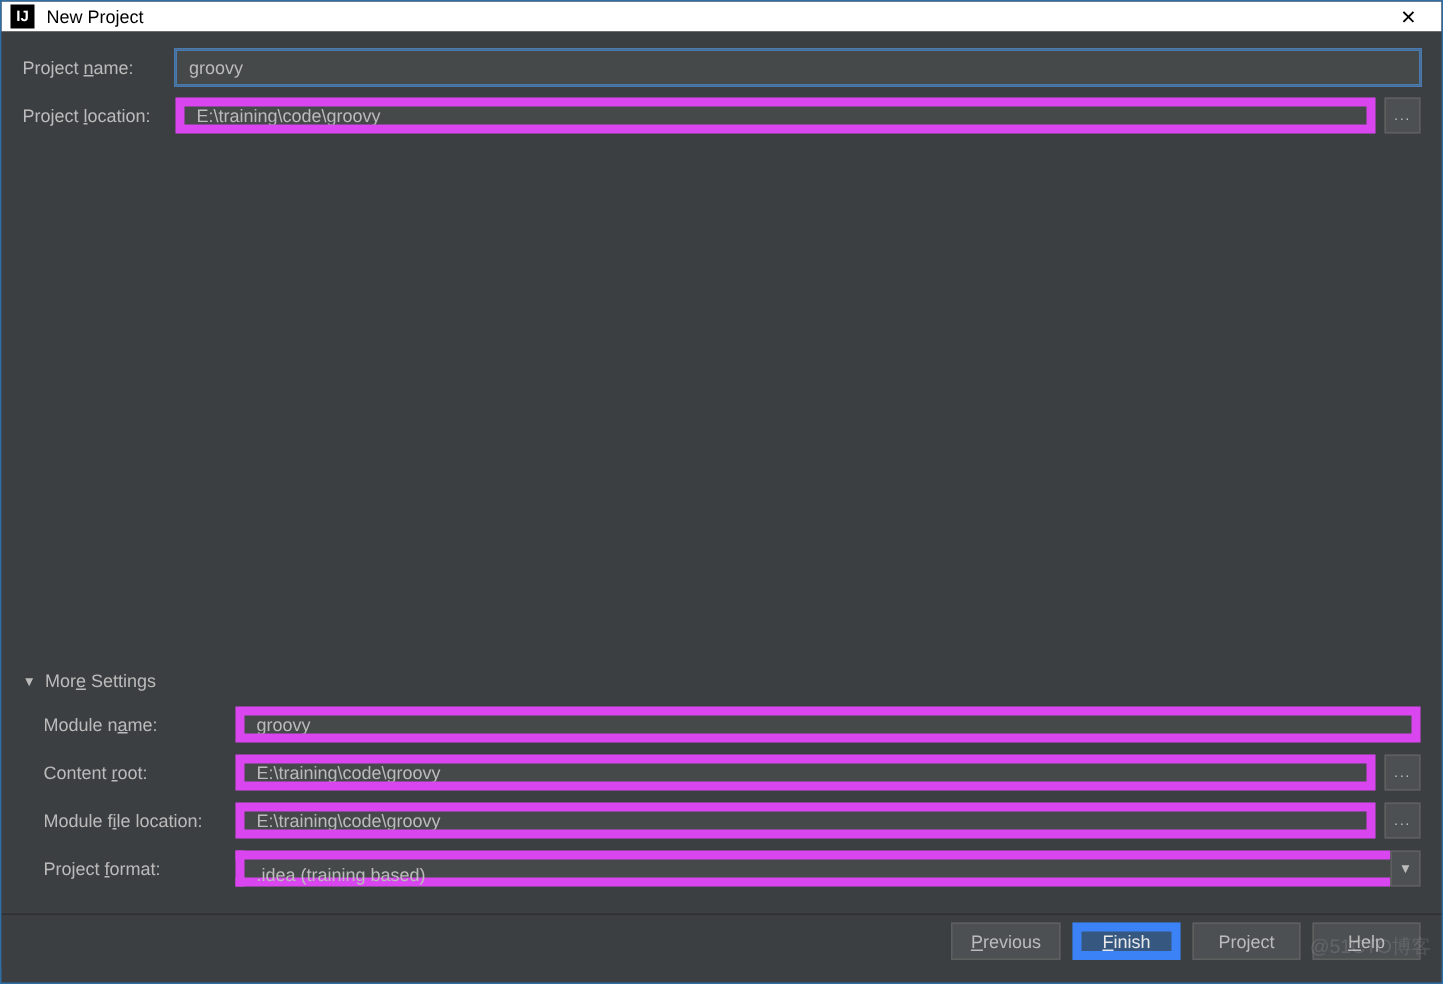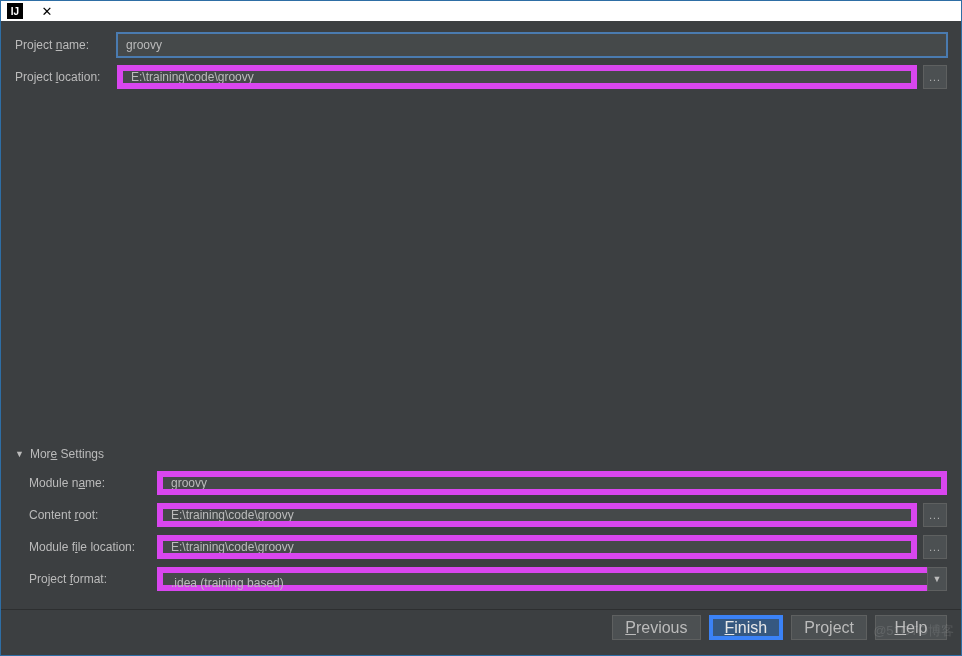--- a/index.html
+++ b/index.html
@@ -131,47 +131,48 @@
       justify-content: flex-end;
       padding: 0 14px;
       gap: 8px;
     }
     .btn {
       min-width: 72px;
       height: 25px;
       background: #4c5052;
       border: 1px solid #5e6060;
       color: #bbbbbb;
-      font-size: 16px;
+      font-size: 12px;
       display: inline-flex;
       align-items: center;
       justify-content: center;
       cursor: pointer;
       padding: 0 12px;
     }
     .btn.primary {
       background: #365880;
-      border: 4px solid #3b82f6;
+      border: 6px solid #3b82f6;
       color: #e8e8e8;
     }
     .mnemonic { text-decoration: underline; }
     .watermark {
       position: absolute;
       right: 8px;
       bottom: 16px;
       color: rgba(255,255,255,0.12);
       font-size: 13px;
       pointer-events: none;
     }
   </style>
 </head>
 <body>
 
 <div class="titlebar">
   <span class="app-icon">IJ</span>
+  <span class="title">New Project</span>
   <span class="close">✕</span>
 </div>
 
 <div class="content">
 
   <div class="form-row">
     <span class="form-label label-top">Project <span class="mnemonic">n</span>ame:</span>
     <input class="text-input focused" type="text" value="groovy" style="">
   </div>
 

